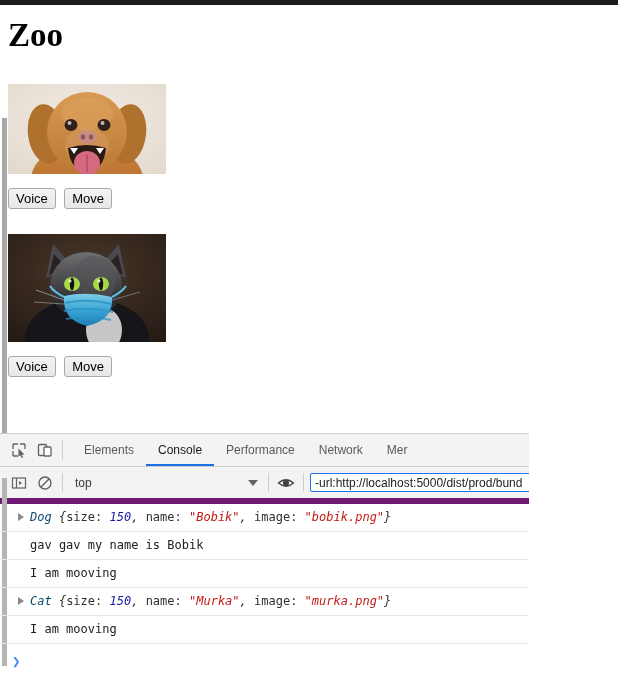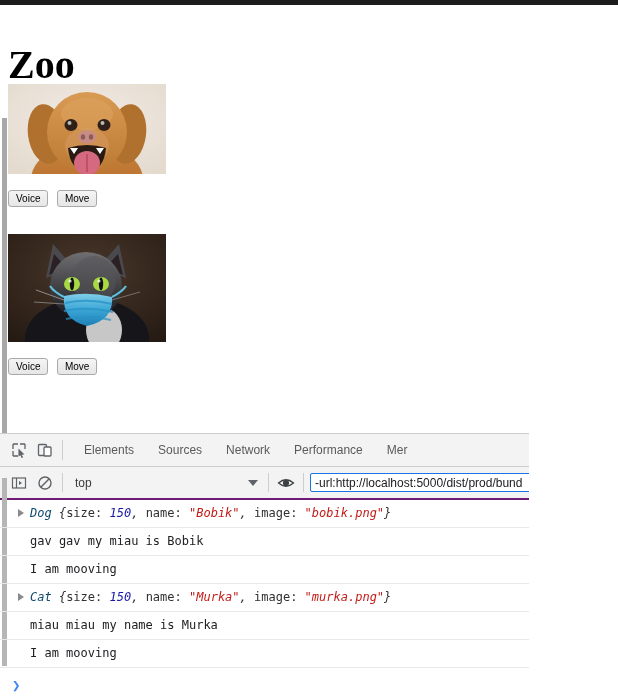--- a/index.html
+++ b/index.html
@@ -45,48 +45,48 @@
     top: 113px;
     width: 5px;
     height: 315px;
     background: #a8a8a8;
     border-radius: 0;
   }
 
   .page-title {
     font-family: "Liberation Serif", serif;
     font-weight: bold;
-    font-size: 40px;
+    font-size: 33px;
     line-height: 1;
     color: #000000;
     margin: 0;
     position: absolute;
     left: 8px;
-    top: 40px;
+    top: 14px;
     letter-spacing: 0px;
   }
 
   .animal-block { position: absolute; left: 8px; }
   .animal-block.dog { top: 79px; }
   .animal-block.cat { top: 229px; }
 
   .animal-photo {
     width: 158px;
     height: 90px;
     display: block;
     border: 0;
     overflow: hidden;
     position: relative;
   }
   .animal-photo.cat { height: 108px; }
 
   .btn-row { margin-top: 14px; }
   .browser-btn {
     font-family: "Liberation Sans", sans-serif;
-    font-size: 10px;
+    font-size: 13px;
     line-height: normal;
     color: #000000;
     background: linear-gradient(#f4f4f4, #e6e6e6);
     border: 1px solid #a9a9a9;
     border-radius: 3px;
     padding: 2px 7px;
     margin-right: 4px;
     cursor: default;
   }
 
@@ -149,21 +149,21 @@
     content: "";
     position: absolute;
     left: 0; right: 0; bottom: 0;
     height: 2px;
     background: #1a73e8;
   }
 
   .dt-toolbar2 {
     height: 31px;
     background: #f3f3f3;
-    border-bottom: 2px solid #701a75;
+    border-bottom: 6px solid #701a75;
     display: flex;
     align-items: center;
     padding-left: 6px;
   }
   .ctx-select {
     display: flex;
     align-items: center;
     width: 183px;
     height: 21px;
     padding: 0 6px 0 8px;
@@ -392,23 +392,23 @@
       <div class="dt-icon-btn">
         <svg width="16" height="16" viewBox="0 0 16 16">
           <rect x="1.5" y="2.5" width="8" height="11" rx="1" stroke="#5f6368" stroke-width="1.3" fill="none"></rect>
           <rect x="7" y="5" width="7" height="9" rx="1" stroke="#5f6368" stroke-width="1.3" fill="#ffffff"></rect>
         </svg>
       </div>
       <div class="dt-vsep"></div>
     </div>
     <div class="dt-tabs">
       <div class="dt-tab">Elements</div>
-      <div class="dt-tab">Sources</div>
+      <div class="dt-tab active">Console</div>
+      <div class="dt-tab">Performance</div>
       <div class="dt-tab">Network</div>
-      <div class="dt-tab">Performance</div>
       <div class="dt-tab">Mer</div>
     </div>
   </div>
 
   <div class="dt-toolbar2">
     <div class="dt-icon-btn">
       <svg width="16" height="16" viewBox="0 0 16 16">
         <rect x="1.5" y="3" width="13" height="10" stroke="#5f6368" stroke-width="1.2" fill="none"></rect>
         <line x1="5.5" y1="3" x2="5.5" y2="13" stroke="#5f6368" stroke-width="1.2"></line>
         <path d="M8 6 L11 8 L8 10 Z" fill="#5f6368"></path>
@@ -436,34 +436,31 @@
     <input class="filter-input" type="text" value="-url:http://localhost:5000/dist/prod/bund" style="">
   </div>
 
   <div class="console-area">
 
     <div class="console-row obj">
       <span class="disclosure"></span><span class="obj-name">Dog</span><span class="tok-punc"> {</span><span class="tok-key">size: </span><span class="tok-num">150</span><span class="tok-punc">, </span><span class="tok-key">name: </span><span class="tok-str">"Bobik"</span><span class="tok-punc">, </span><span class="tok-key">image: </span><span class="tok-str">"bobik.png"</span><span class="tok-punc">}</span>
     </div>
 
     <div class="console-row">
-      <span class="plain-msg">gav gav my miau is Bobik</span>
+      <span class="plain-msg">gav gav my name is Bobik</span>
     </div>
 
     <div class="console-row">
       <span class="plain-msg">I am mooving</span>
     </div>
 
     <div class="console-row obj">
       <span class="disclosure"></span><span class="obj-name">Cat</span><span class="tok-punc"> {</span><span class="tok-key">size: </span><span class="tok-num">150</span><span class="tok-punc">, </span><span class="tok-key">name: </span><span class="tok-str">"Murka"</span><span class="tok-punc">, </span><span class="tok-key">image: </span><span class="tok-str">"murka.png"</span><span class="tok-punc">}</span>
     </div>
 
-    <div class="console-row">
-      <span class="plain-msg">miau miau my name is Murka</span>
-    </div>
 
     <div class="console-row">
       <span class="plain-msg">I am mooving</span>
     </div>
 
     <div class="console-prompt">
       <span class="prompt-caret">❯</span>
     </div>
 
   </div>

